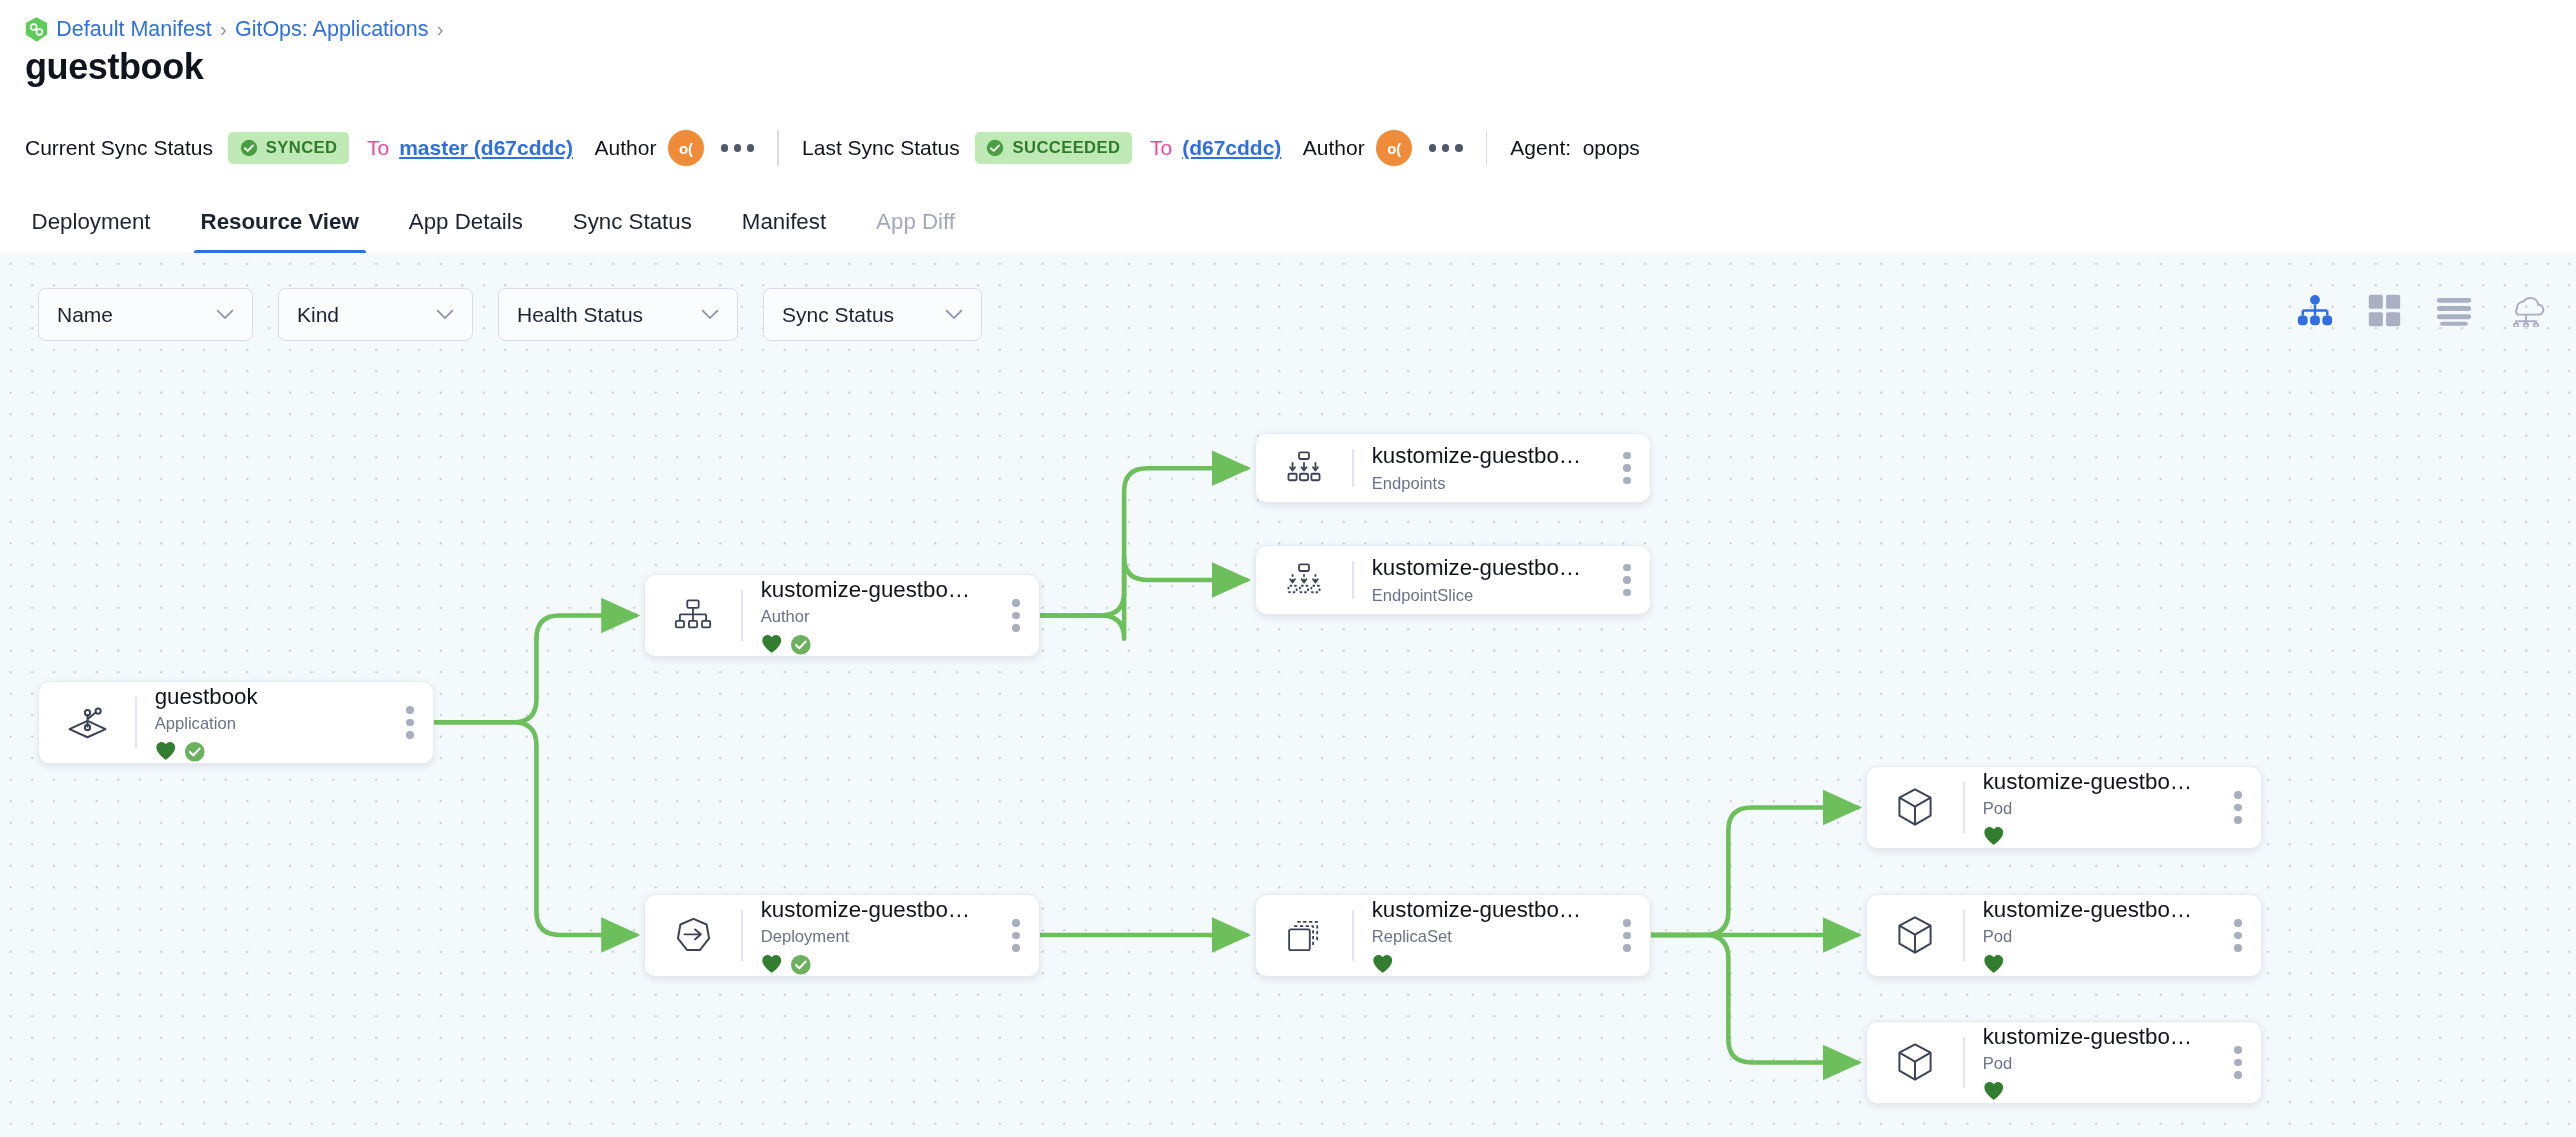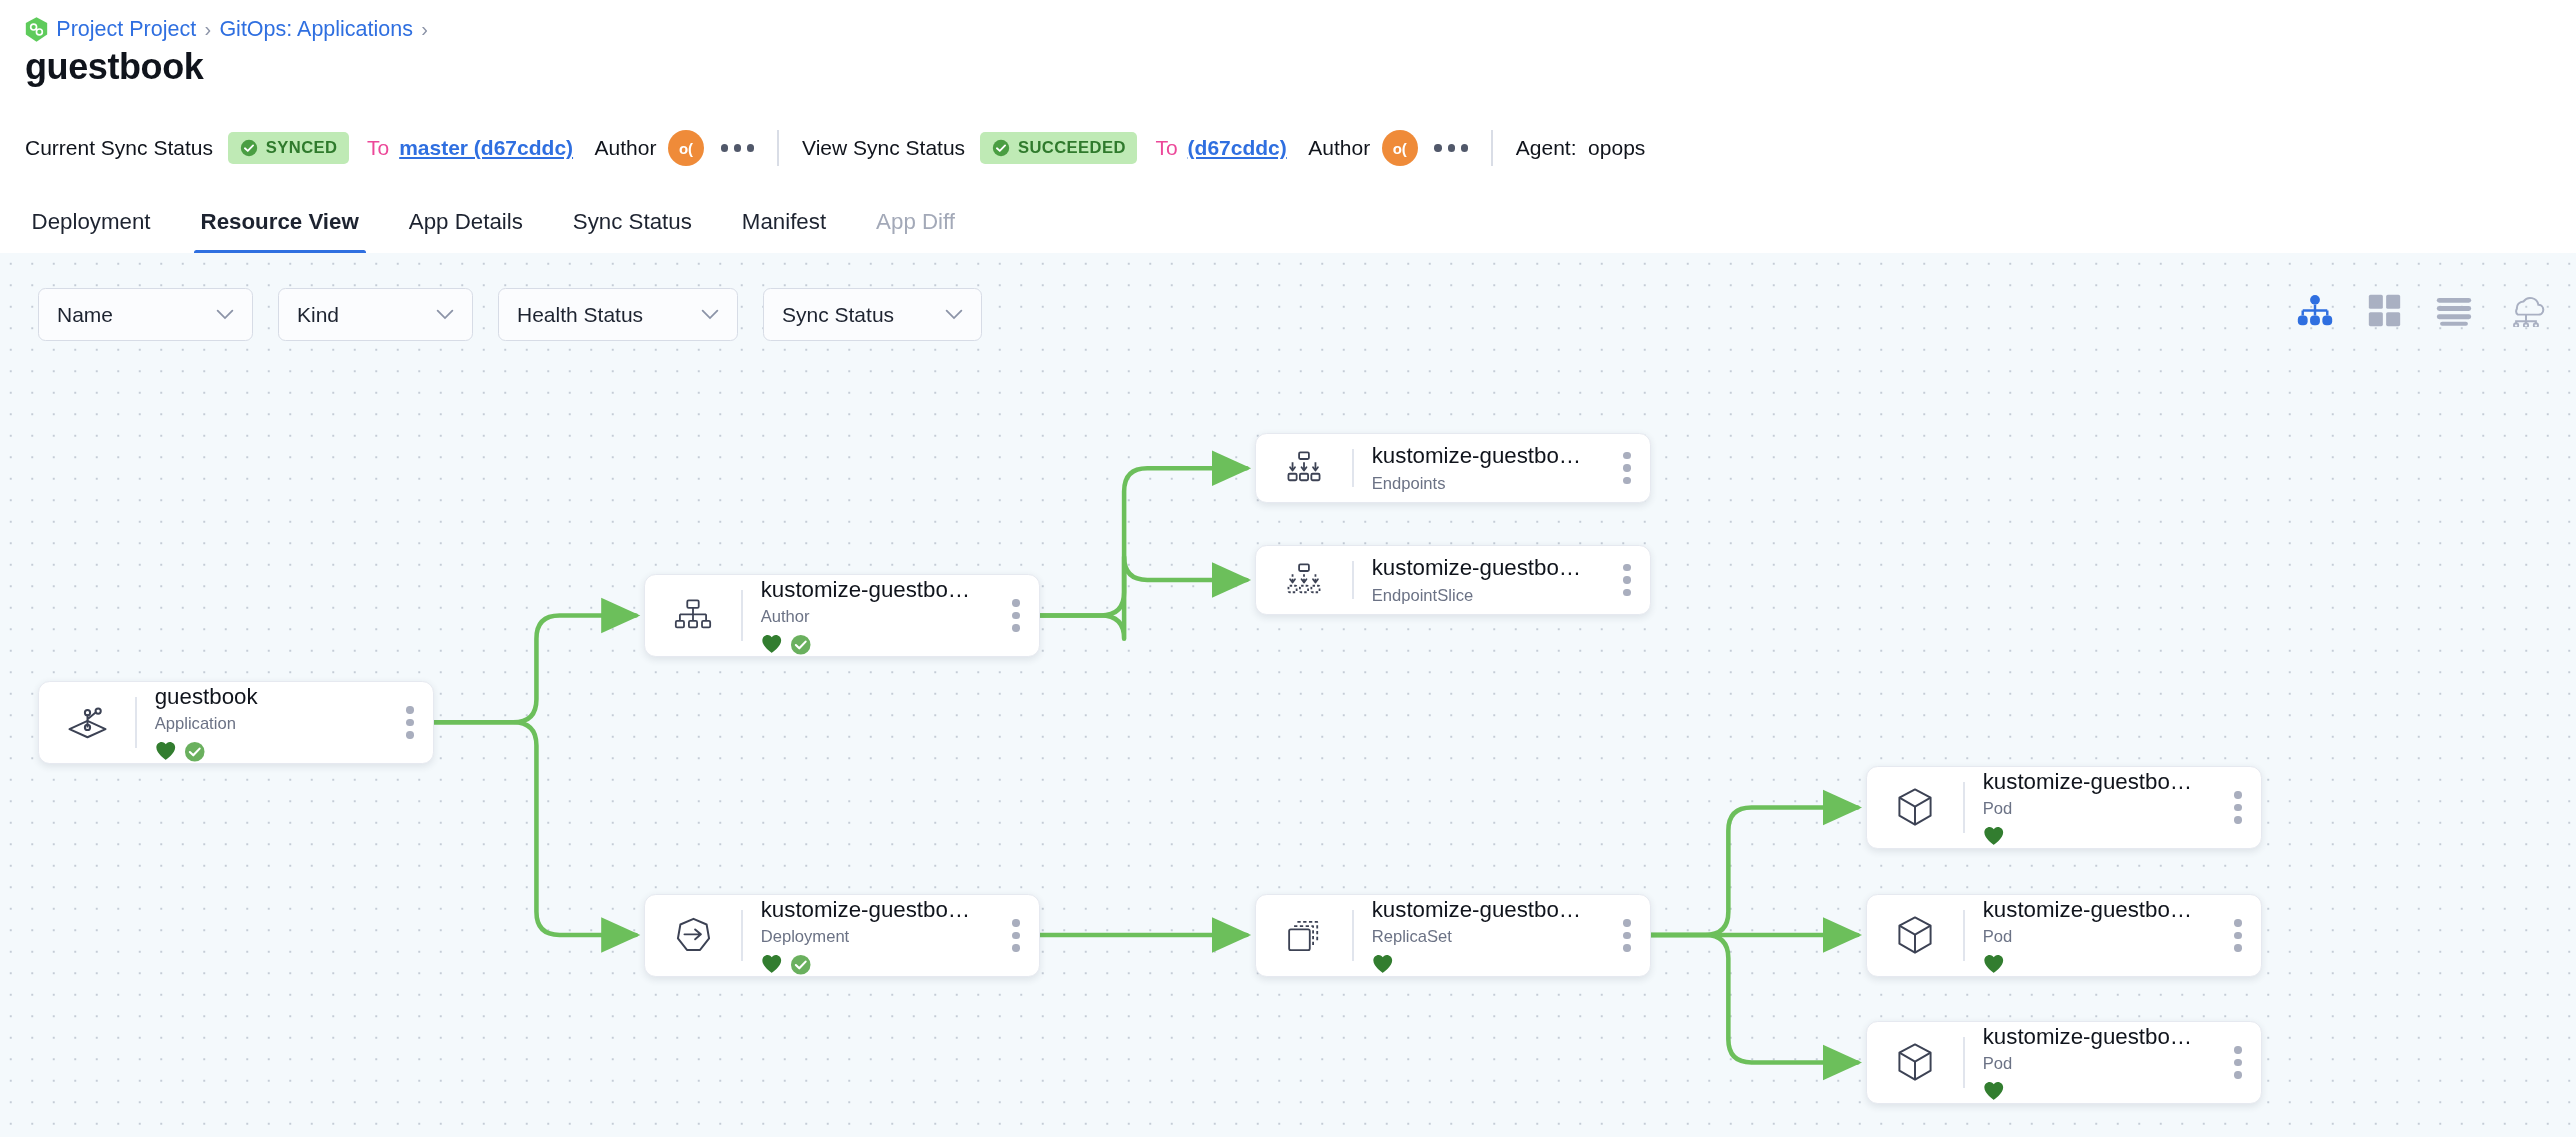--- a/index.html
+++ b/index.html
@@ -165,21 +165,21 @@
 
   <div class="header">
 
     <div class="breadcrumb">
       <svg class="bc-logo" viewBox="0 0 28 30">
         <path d="M14 0 L27 7 V21 L14 30 L1 21 V7 Z" fill="#5ecb5b"></path>
         <circle cx="10.5" cy="12" r="3.6" fill="none" stroke="#fff" stroke-width="2"></circle>
         <circle cx="17.5" cy="18" r="3.6" fill="none" stroke="#fff" stroke-width="2"></circle>
         <path d="M13 14.5 L15 15.5" stroke="#fff" stroke-width="2"></path>
       </svg>
-      <a class="bc-link" href="#">Project Project</a>
+      <a class="bc-link" href="#">Default Manifest</a>
       <span class="bc-sep">›</span>
       <a class="bc-link" href="#">GitOps: Applications</a>
       <span class="bc-sep">›</span>
     </div>
 
     <div class="page-title">guestbook</div>
 
 
     <div class="status-strip">
       <span class="st-label">Current Sync Status</span>
@@ -195,21 +195,21 @@
       <span class="st-author">Author</span>
       <span class="avatar">o(</span>
       <span class="kebab-h">
           <i></i>
           <i></i>
           <i></i>
         </span>
 
       <span class="st-div"></span>
 
-      <span class="st-label">View Sync Status</span>
+      <span class="st-label">Last Sync Status</span>
       <span class="st-pill">
         <svg class="check-ico" viewBox="0 0 22 22">
           <circle cx="11" cy="11" r="10" fill="#4a9e42"></circle>
           <path d="M6 11.3 L9.5 14.6 L16 7.8" fill="none" stroke="#fff" stroke-width="2.2" stroke-linecap="round" stroke-linejoin="round"></path>
         </svg>
         <span>SUCCEEDED</span>
       </span>
       <span class="st-to">To</span>
       <a class="st-rev" href="#">(d67cddc)</a>
       <span class="st-author">Author</span>

